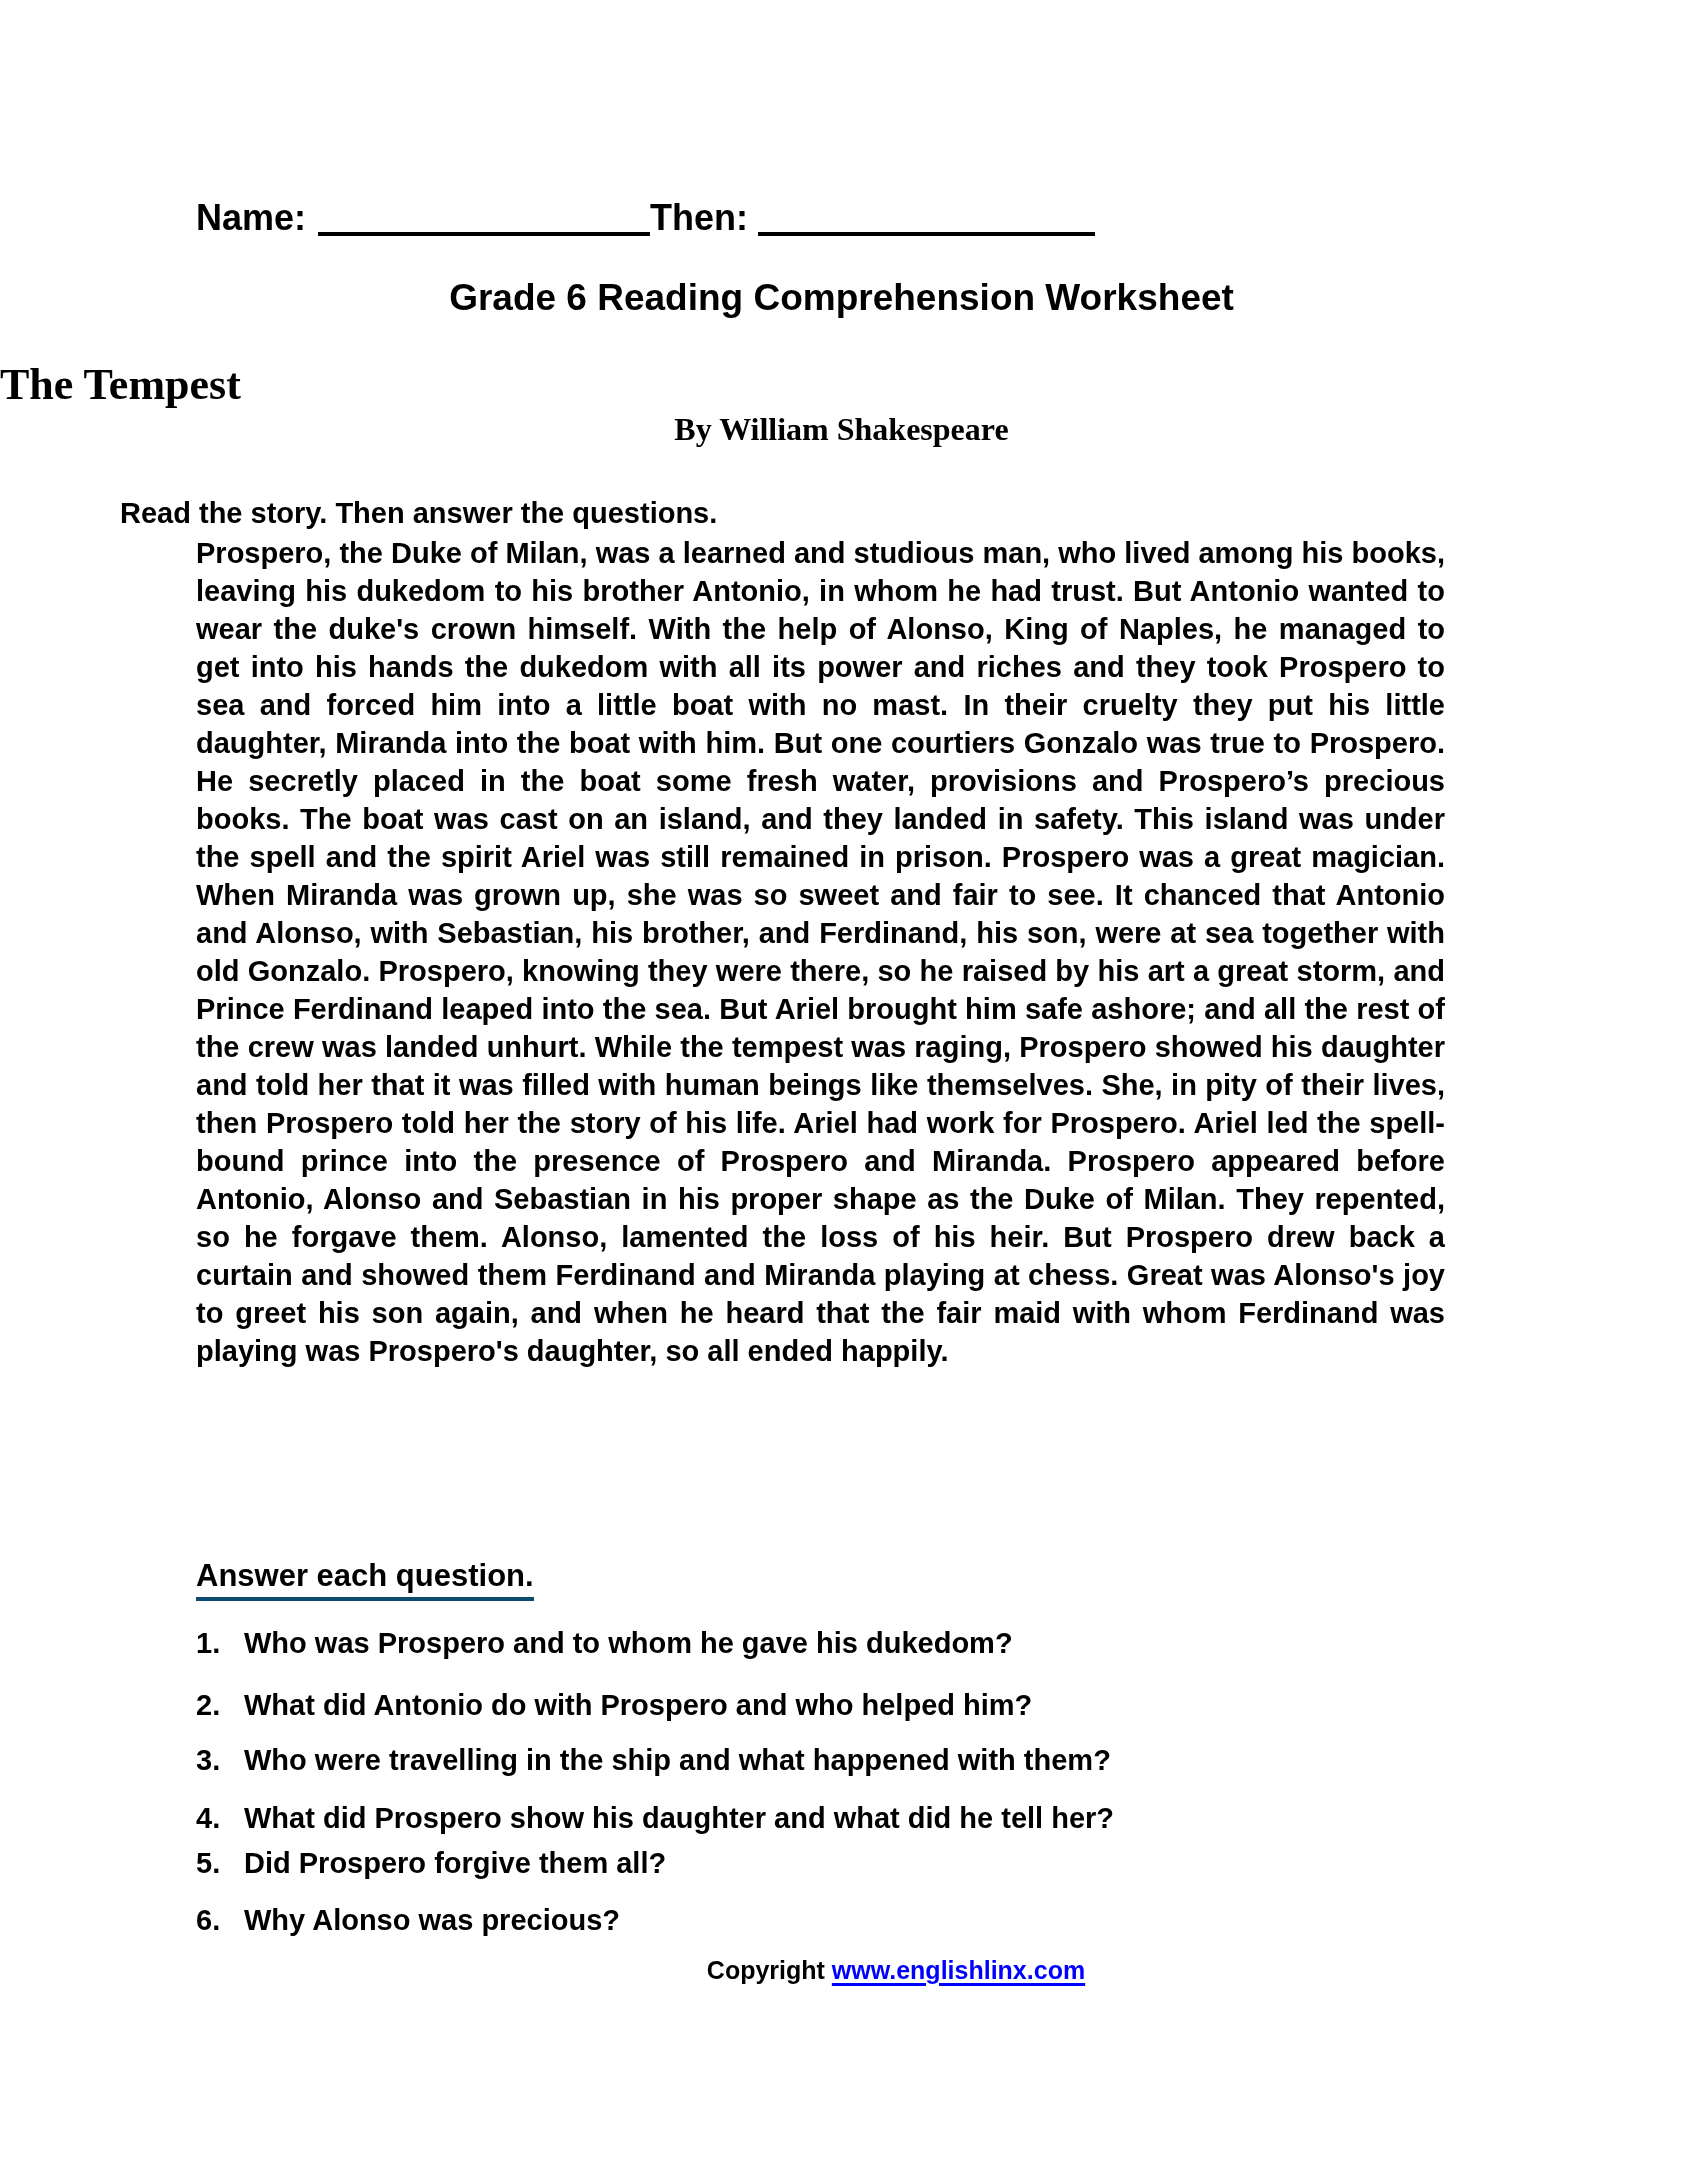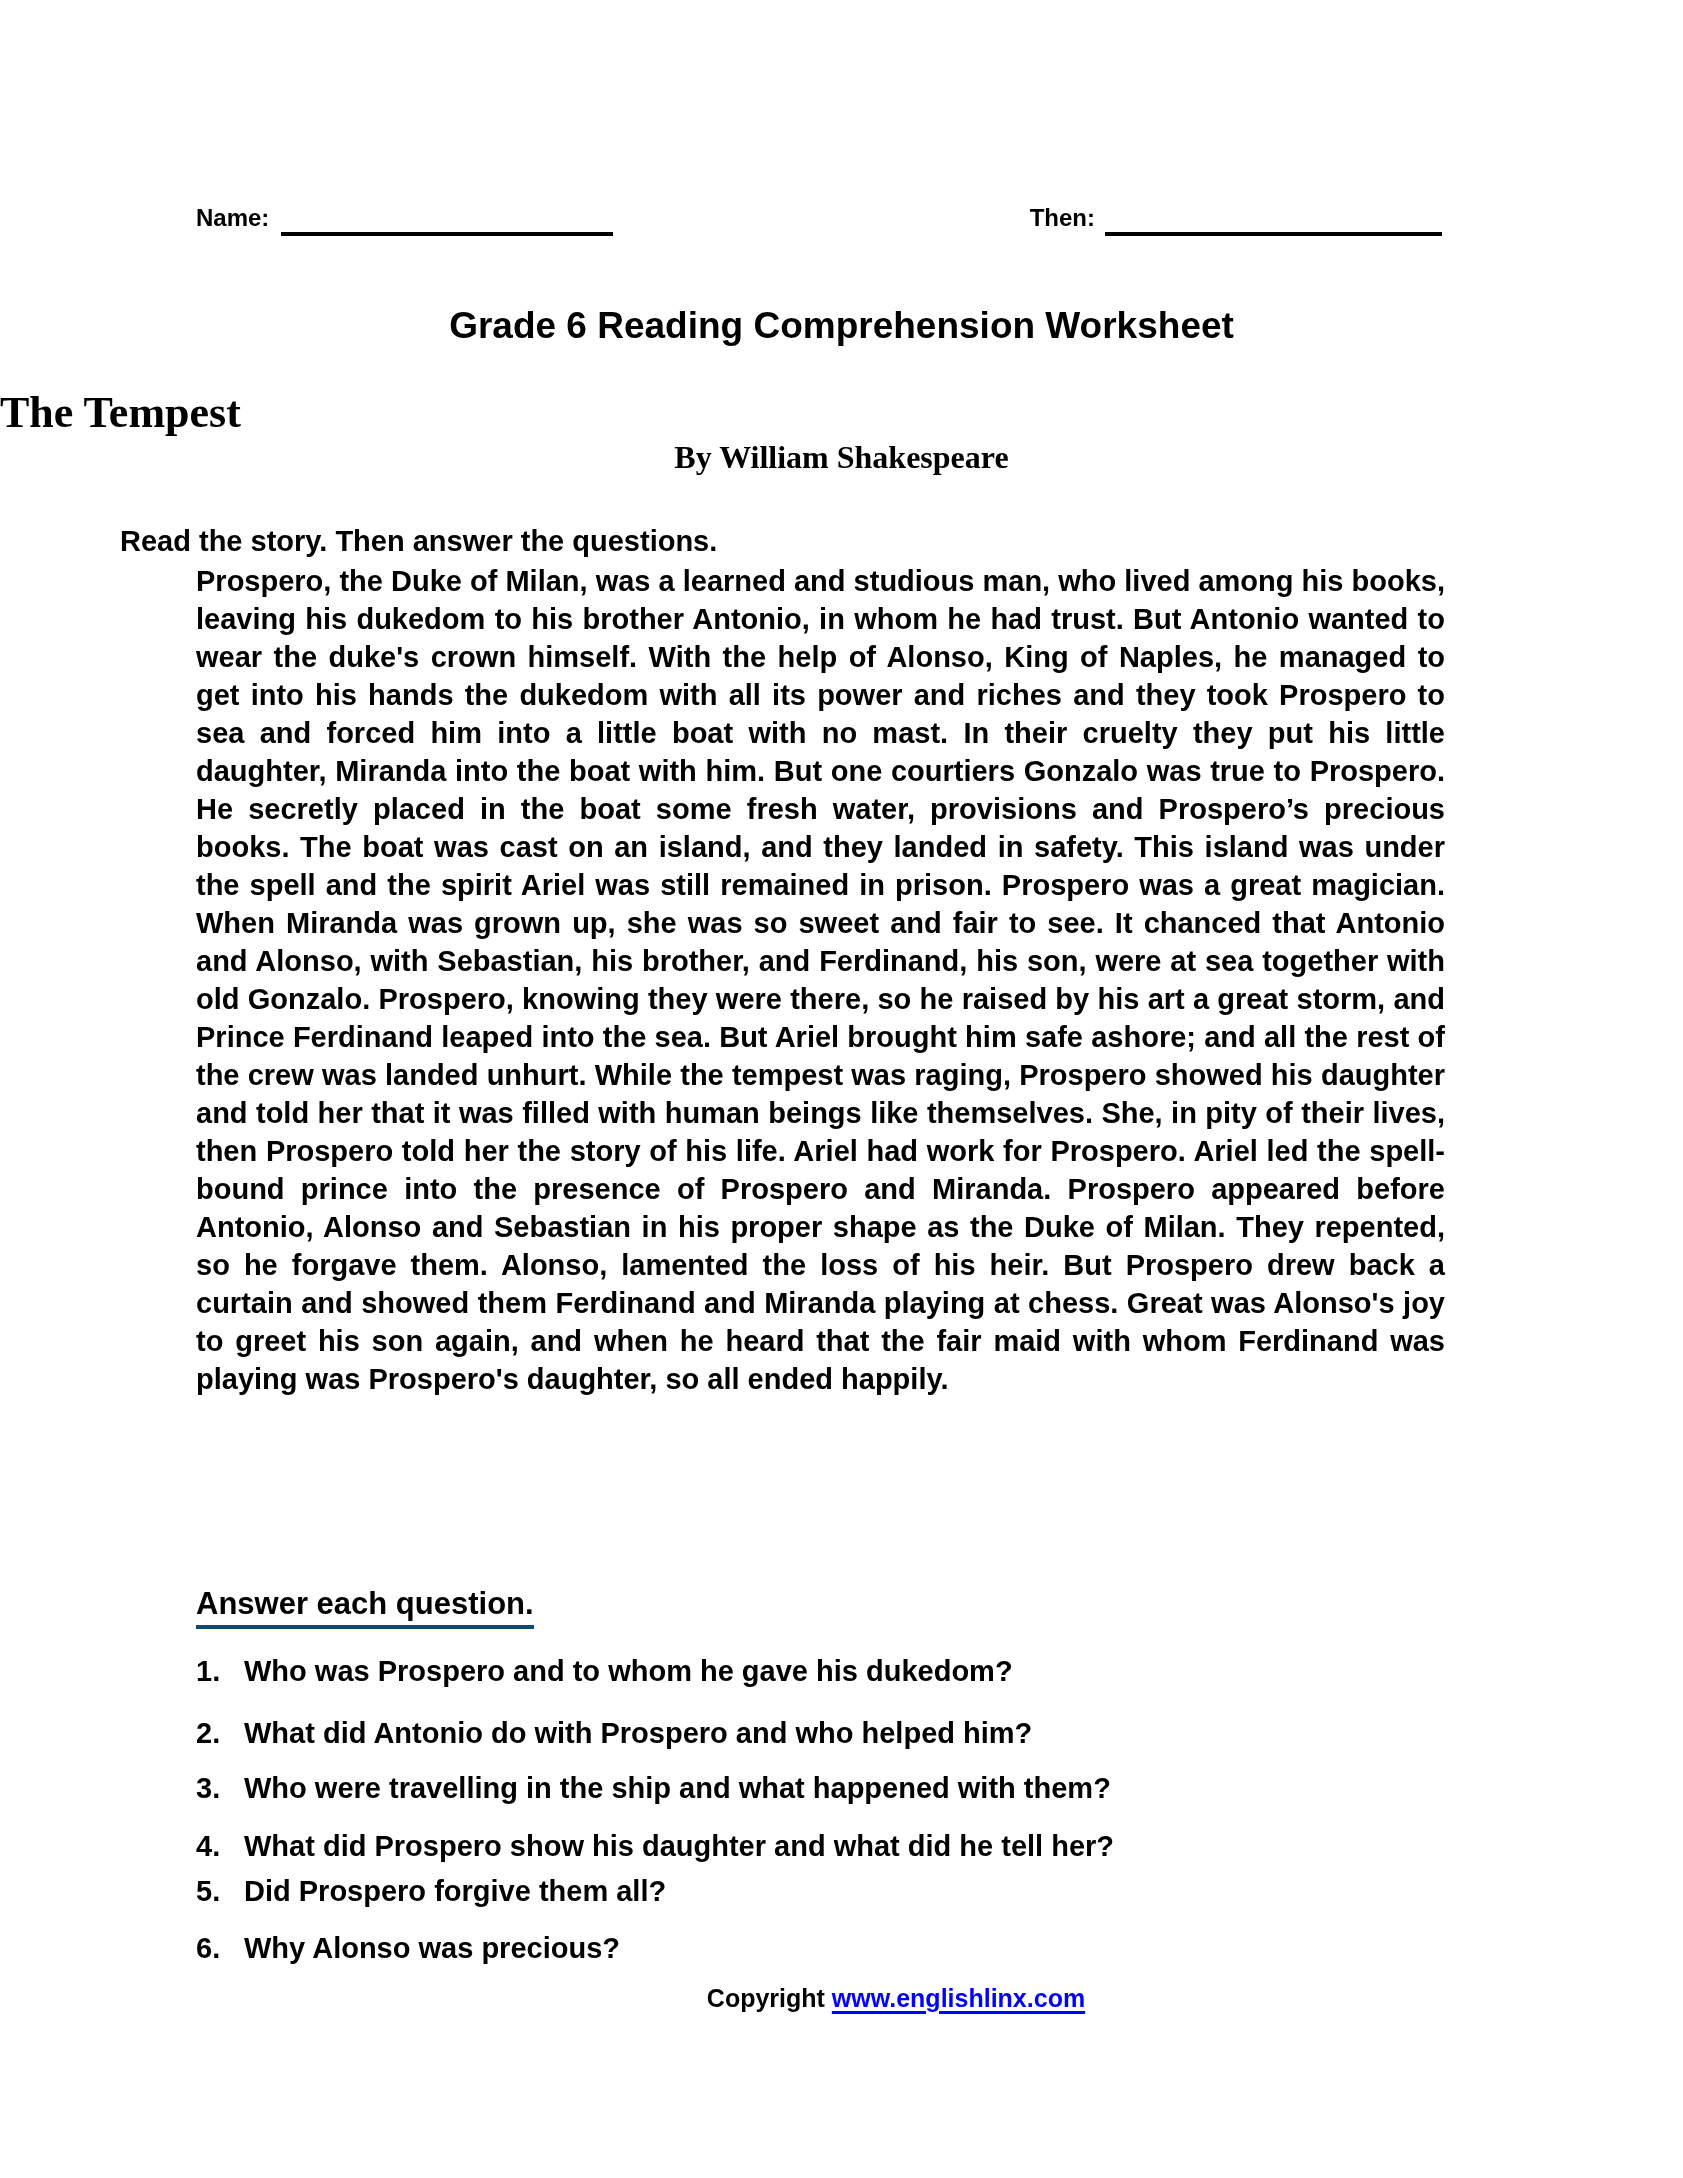--- a/index.html
+++ b/index.html
@@ -11,37 +11,37 @@
     color: #000000;
     font-family: "Liberation Sans", sans-serif;
     font-weight: 700;
     box-sizing: border-box;
     overflow: hidden;
   }
 
   
   .fields-row {
     display: flex;
-    justify-content: space-between;
+    justify-content: flex-start;
     padding: 200px 241px 0 196px;
-    font-size: 24px;
+    font-size: 36px;
     line-height: 36px;
   }
   .field { display: flex; align-items: flex-end; white-space: nowrap; }
   .blank-line {
     display: inline-block;
     border-bottom: 4px solid #000000;
     height: 30px;
   }
   .name-line { width: 332px; margin-left: 12px; }
   .date-line { width: 337px; margin-left: 10px; }
 
   
   .worksheet-title {
-    margin-top: 68px;
+    margin-top: 40px;
     text-align: center;
     font-size: 37px;
     line-height: 44px;
   }
   .story-title {
     margin-top: 40px;
     text-align: left;
     font-family: "Liberation Serif", serif;
     font-size: 44px;
     line-height: 50px;

